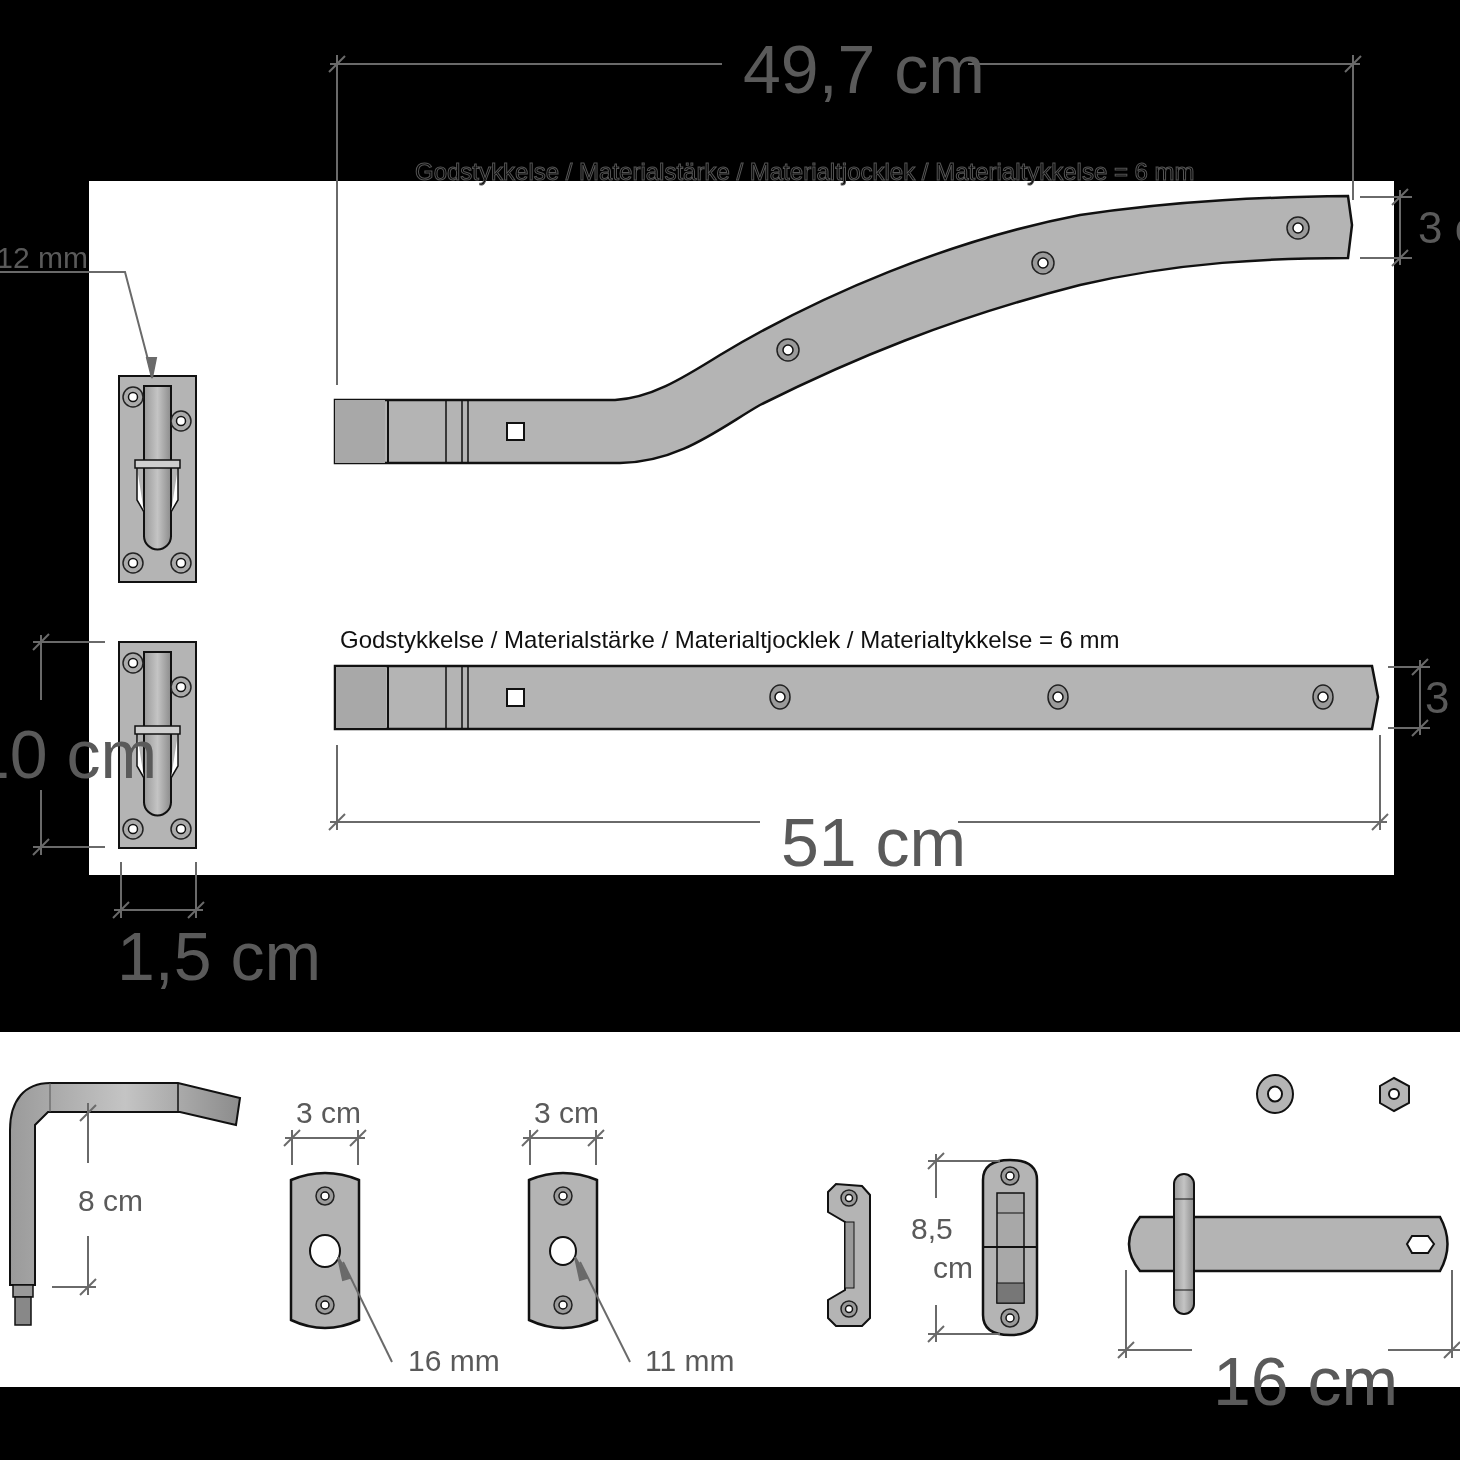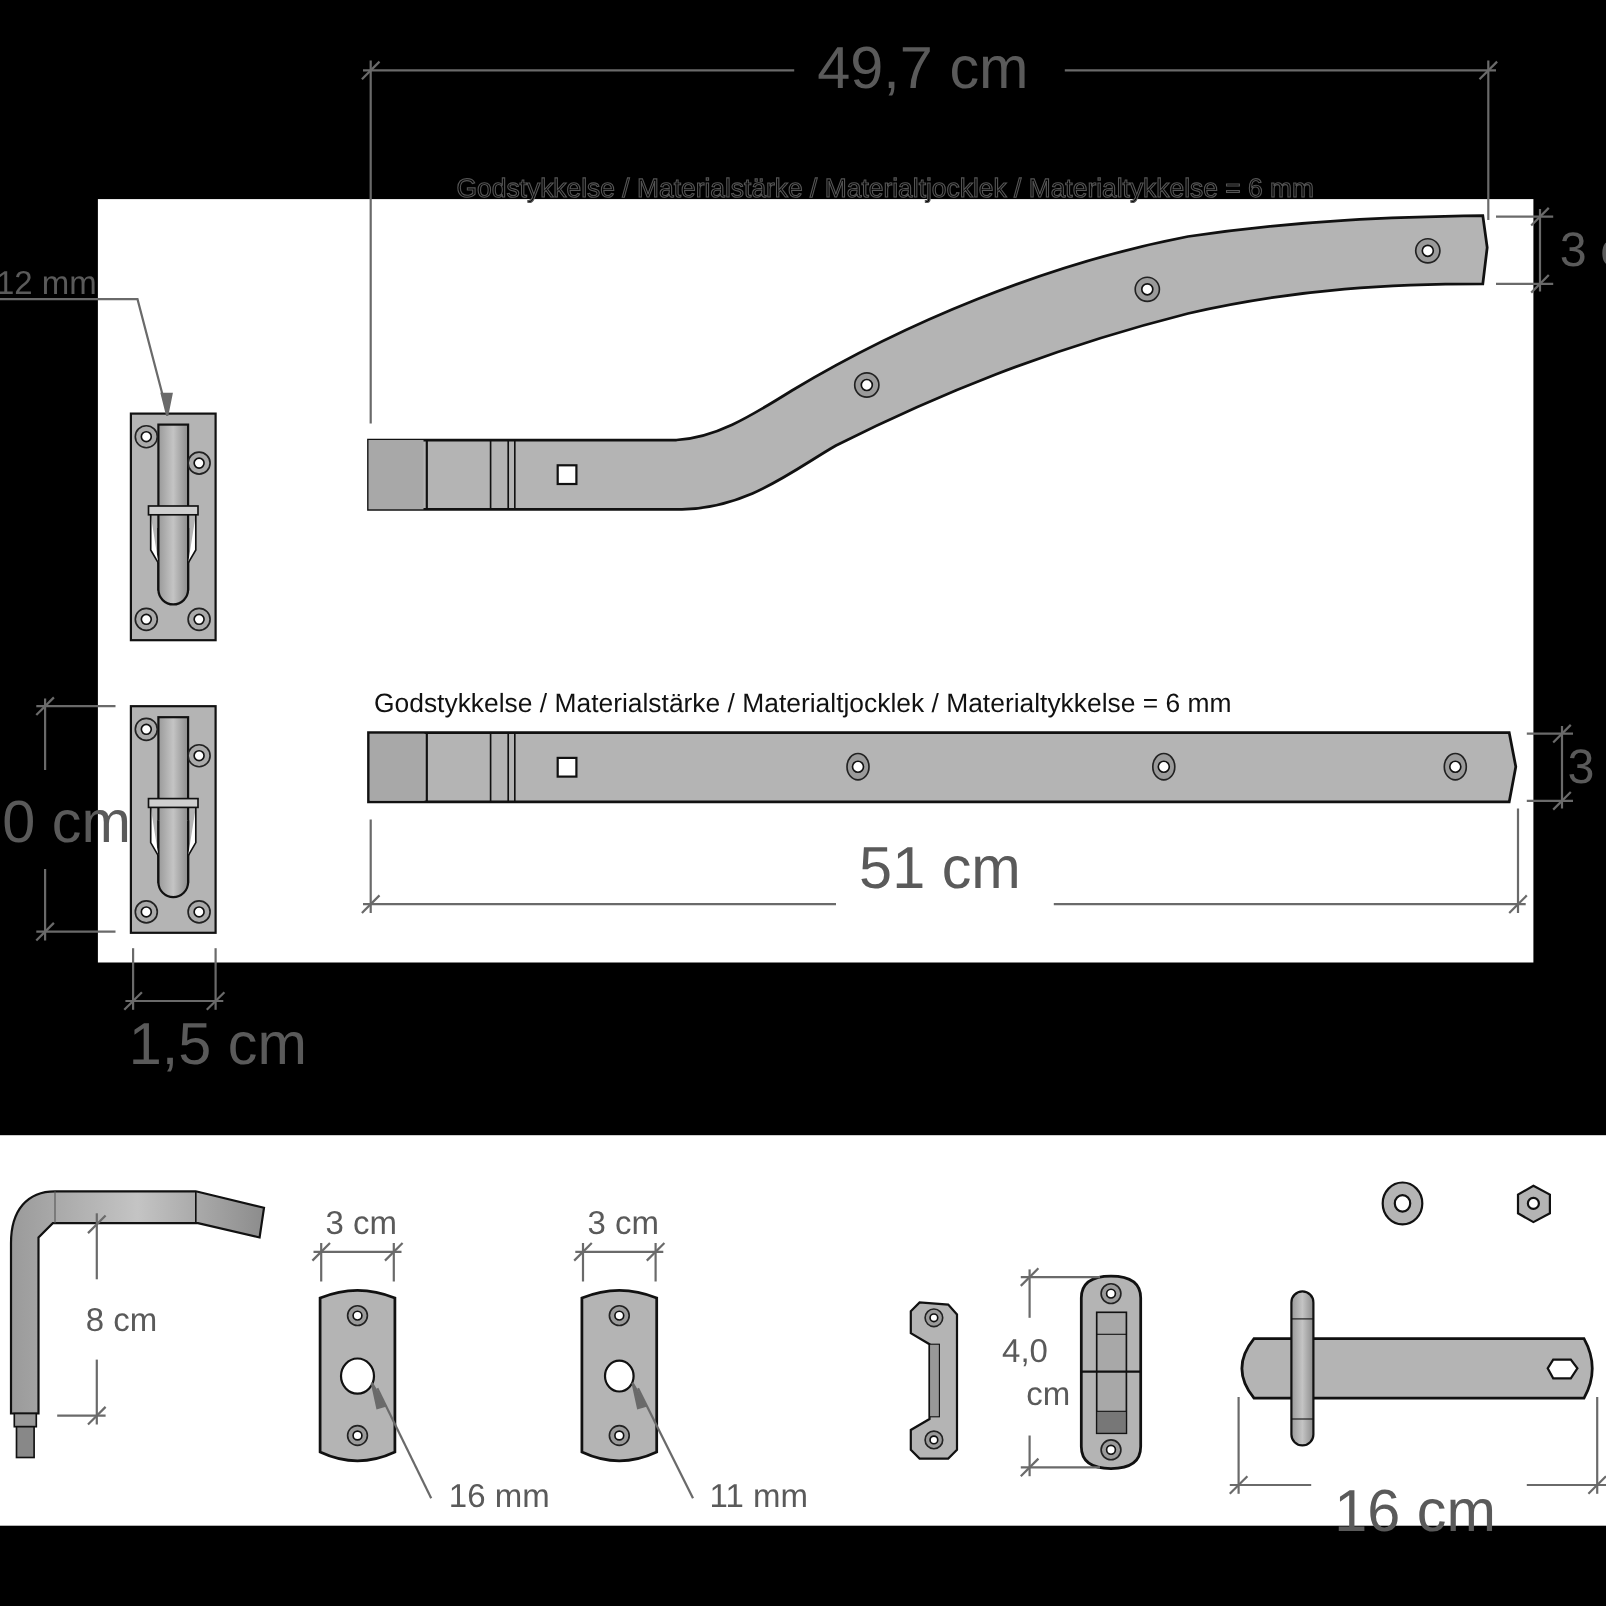--- a/index.html
+++ b/index.html
@@ -3,21 +3,21 @@
 <meta charset="utf-8">
 <style>
   html, body { margin: 0; padding: 0; }
   body { width: 1460px; height: 1460px; background: #000; position: relative; overflow: hidden;
          font-family: "Liberation Sans", "DejaVu Sans", sans-serif; }
   .panel { position: absolute; background: #fff; }
   #panel-top { left: 89px; top: 181px; width: 1305px; height: 694px; }
   #panel-bottom { left: 0; top: 1032px; width: 1460px; height: 355px; }
   svg.draw { position: absolute; left: 0; top: 0; width: 1460px; height: 1460px; }
   .lbl { position: absolute; color: #5a5a5a; white-space: nowrap; line-height: 1; }
-  .big { font-size: 54px; }
+  .big { font-size: 68px; }
   .mid { font-size: 44px; }
   .sm  { font-size: 30px; }
   .note { position: absolute; white-space: nowrap; font-size: 24px; color: #111; line-height: 1; }
   .note.ghost { color: #000; -webkit-text-stroke: 1px #555; }
 </style>
 </head>
 <body>
 
 <div class="panel" id="panel-top"></div>
 <div class="panel" id="panel-bottom"></div>
@@ -273,27 +273,27 @@
     <path d="M1394,1078 L1409,1086 L1409,1103 L1394,1111 L1380,1103 L1380,1086 Z" fill="#b4b4b4" stroke="#111" stroke-width="2"></path>
     <circle cx="1394" cy="1094" r="5" fill="#fff" stroke="#111" stroke-width="2"></circle>
   </g>
 </svg>
 
 <div class="lbl big" style="left:743px;top:35px;">49,7 cm</div>
 <div class="note ghost" style="left:415px;top:160px;">Godstykkelse / Materialstärke / Materialtjocklek / Materialtykkelse = 6 mm</div>
 <div class="lbl mid" style="left:1418px;top:205px;width:60px;overflow:hidden;line-height:1.05;">3 cm</div>
 
 <div class="note" style="left:340px;top:628px;">Godstykkelse / Materialstärke / Materialtjocklek / Materialtykkelse = 6 mm</div>
-<div class="lbl big" style="left:781px;top:762px;">51 cm</div>
+<div class="lbl big" style="left:781px;top:808px;">51 cm</div>
 <div class="lbl mid" style="left:1425px;top:675px;width:50px;overflow:hidden;line-height:1.05;">3 cm</div>
 
 <div class="lbl sm" style="left:-27px;top:243px;">Ø12 mm</div>
 <div class="lbl big" style="left:-28px;top:720px;">10 cm</div>
 <div class="lbl big" style="left:117px;top:922px;">1,5 cm</div>
 
 <div class="lbl sm" style="left:78px;top:1186px;">8 cm</div>
 <div class="lbl sm" style="left:296px;top:1098px;">3 cm</div>
 <div class="lbl sm" style="left:408px;top:1346px;">16 mm</div>
 <div class="lbl sm" style="left:534px;top:1098px;">3 cm</div>
 <div class="lbl sm" style="left:645px;top:1346px;">11 mm</div>
-<div class="lbl sm" style="left:911px;top:1214px;">4,0</div>
+<div class="lbl sm" style="left:911px;top:1214px;">8,5</div>
 <div class="lbl sm" style="left:913px;top:1253px;margin-left:20px;">cm</div>
 <div class="lbl big" style="left:1213px;top:1323px;margin-top:24px;">16 cm</div>
 
 </body></html>

